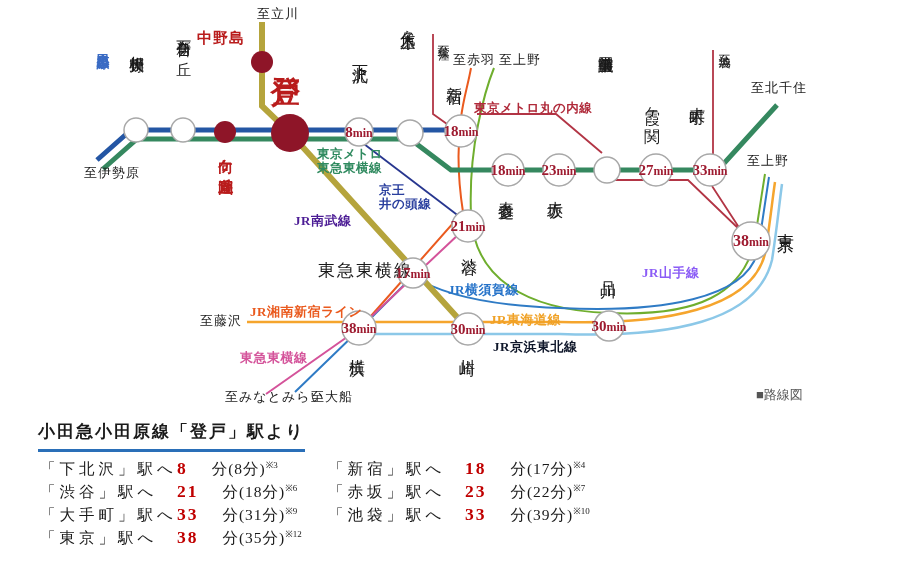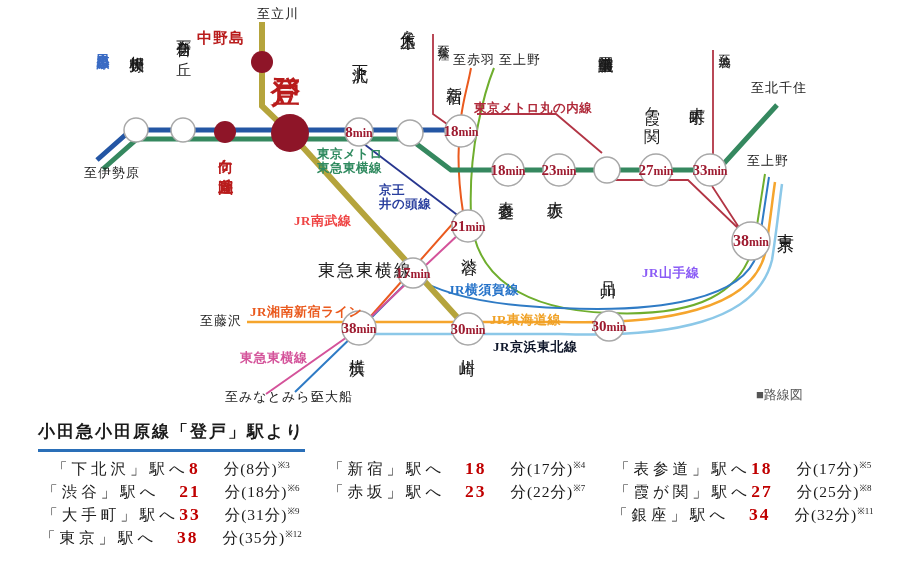--- a/index.html
+++ b/index.html
@@ -8,29 +8,29 @@
   .map{position:absolute;left:0;top:0;width:898px;height:412px;}
   .map svg{position:absolute;left:0;top:0;}
   .lbl{position:absolute;white-space:nowrap;line-height:1.12;}
   .v{writing-mode:vertical-rl;text-orientation:upright;}
   .sta{font-size:16px;letter-spacing:2px;}
   .sta-sm{font-size:15px;letter-spacing:1px;}
   .sta-h{font-size:17px;letter-spacing:2px;}
   .dir{font-size:13px;letter-spacing:1px;}
   .line-lbl{font-size:12.5px;font-weight:600;letter-spacing:0.5px;}
   .big-red{font-size:30px;font-weight:700;letter-spacing:4px;}
-  .c-odakyu{color:#3a6bc4}.c-chiyoda{color:#2f8a5f}.c-nambu{color:#ef4444}
+  .c-odakyu{color:#3a6bc4}.c-chiyoda{color:#2f8a5f}.c-nambu{color:#4c1d95}
   .c-marunouchi{color:#b02a3a}.c-inokashira{color:#2a3f9e}.c-yamanote{color:#8b5cf6}
   .c-yokosuka{color:#2673c9}.c-tokaido{color:#f0a125}.c-keihin{color:#0f172a}
   .c-shonan{color:#ea5a1e}.c-toyoko{color:#d4539a}.c-red{color:#b91c1c}
   .tc{position:absolute;transform:translate(-50%,-50%);color:#9e1b30;white-space:nowrap;}
   .tc .val{font-size:15px;font-weight:700;}
   .tc .mm{font-size:12px;font-weight:600;}
   .caption{position:absolute;font-size:13px;color:#555;}
-  .summary{position:absolute;left:0;top:414px;width:898px;height:153px;text-align:center;}
+  .summary{position:absolute;left:0;top:414px;width:898px;height:153px;}
   .s-title{position:absolute;left:38px;top:6px;font-size:17px;font-weight:600;
            letter-spacing:2px;padding-bottom:6px;border-bottom:3px solid #2a6fb8;}
   .col{position:absolute;top:44px;}
   .col1{left:40px}.col2{left:328px}.col3{left:612px}
   .row{height:23px;font-size:15.5px;white-space:nowrap;}
   .dest{letter-spacing:4px;}
   .t{color:#c00000;font-weight:700;font-size:17.5px;letter-spacing:2px;}
   .rest{letter-spacing:1px;margin-left:24px;}
   .ref{font-size:9px;vertical-align:super;letter-spacing:0;}
 </style>
@@ -143,21 +143,17 @@
     <div class="col col1">
       <div class="row"><span class="dest">「下北沢」駅へ</span><span class="t">8</span><span class="rest">分(8分)</span><span class="ref">※3</span></div>
       <div class="row"><span class="dest">「渋谷」駅へ　</span><span class="t">21</span><span class="rest">分(18分)</span><span class="ref">※6</span></div>
       <div class="row"><span class="dest">「大手町」駅へ</span><span class="t">33</span><span class="rest">分(31分)</span><span class="ref">※9</span></div>
       <div class="row"><span class="dest">「東京」駅へ　</span><span class="t">38</span><span class="rest">分(35分)</span><span class="ref">※12</span></div>
     </div>
 
     <div class="col col2">
       <div class="row"><span class="dest">「新宿」駅へ　</span><span class="t">18</span><span class="rest">分(17分)</span><span class="ref">※4</span></div>
       <div class="row"><span class="dest">「赤坂」駅へ　</span><span class="t">23</span><span class="rest">分(22分)</span><span class="ref">※7</span></div>
+      <div class="row"><span class="dest">「池袋」駅へ　</span><span class="t">33</span><span class="rest">分(39分)</span><span class="ref">※10</span></div>
     </div>
 
-    <div class="col col3">
-      <div class="row"><span class="dest">「表参道」駅へ</span><span class="t">18</span><span class="rest">分(17分)</span><span class="ref">※5</span></div>
-      <div class="row"><span class="dest">「霞が関」駅へ</span><span class="t">27</span><span class="rest">分(25分)</span><span class="ref">※8</span></div>
-      <div class="row"><span class="dest">「銀座」駅へ　</span><span class="t">34</span><span class="rest">分(32分)</span><span class="ref">※11</span></div>
-    </div>
   </div>
 </div>
 
 </body></html>

